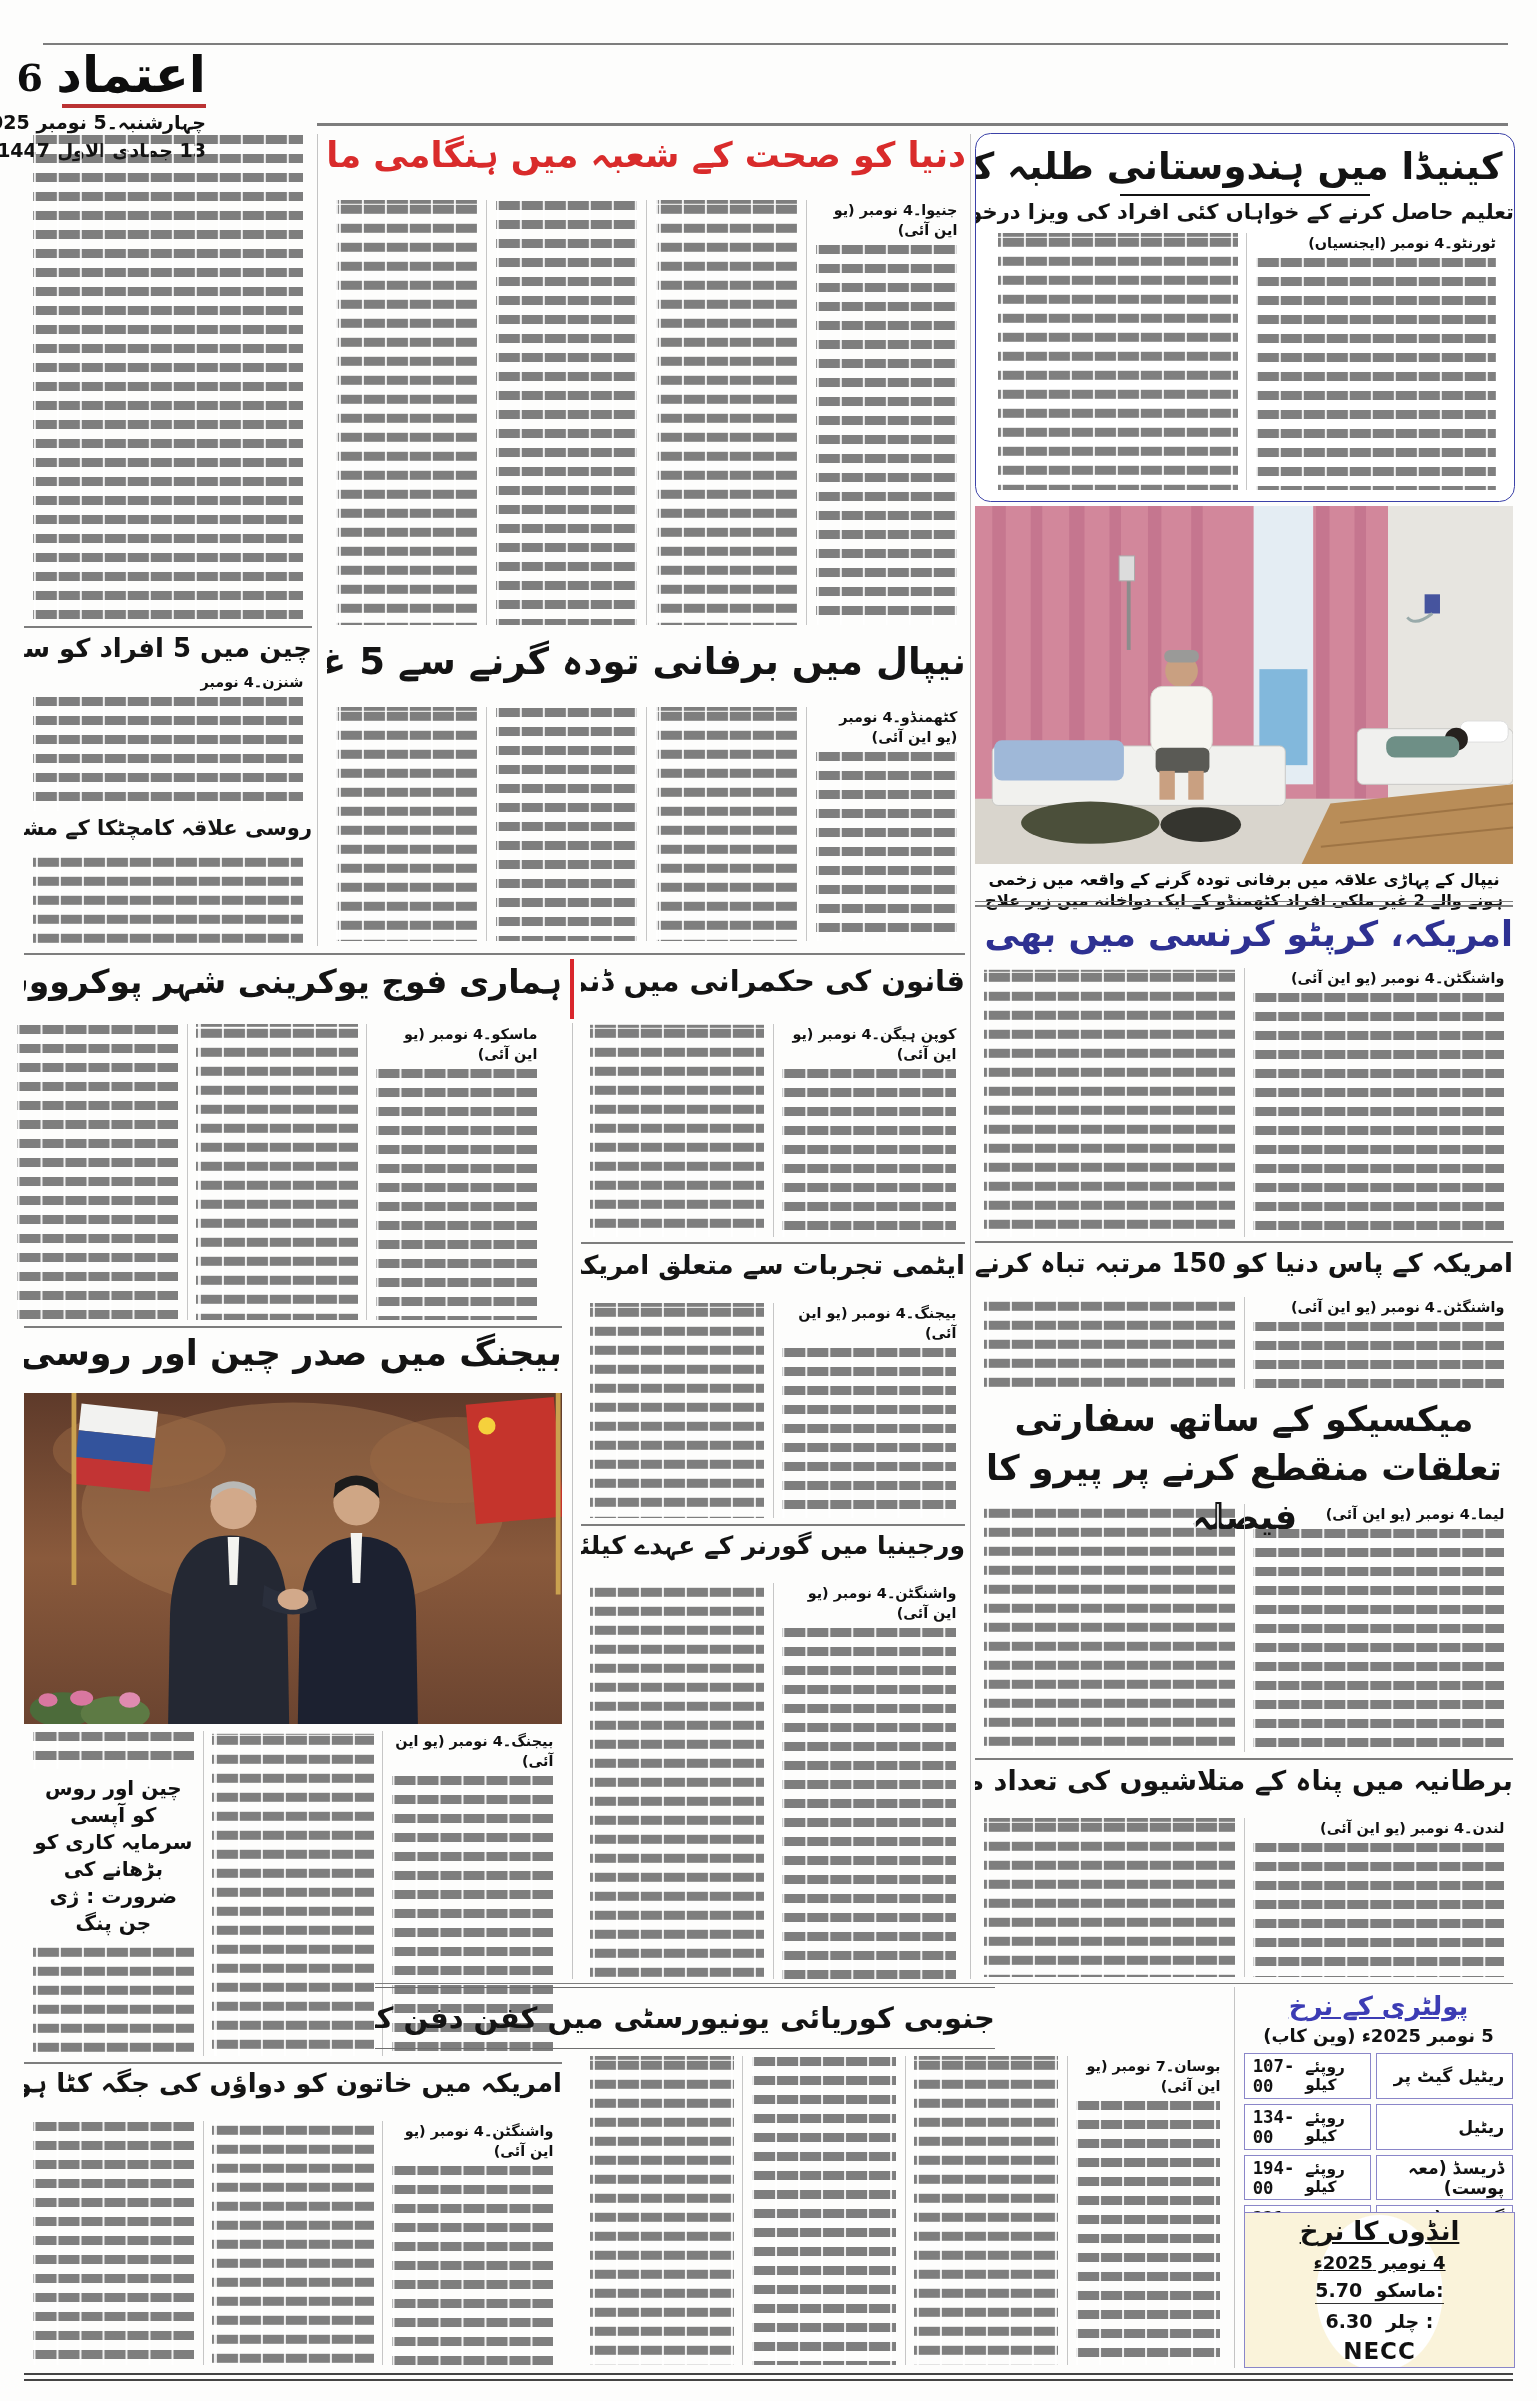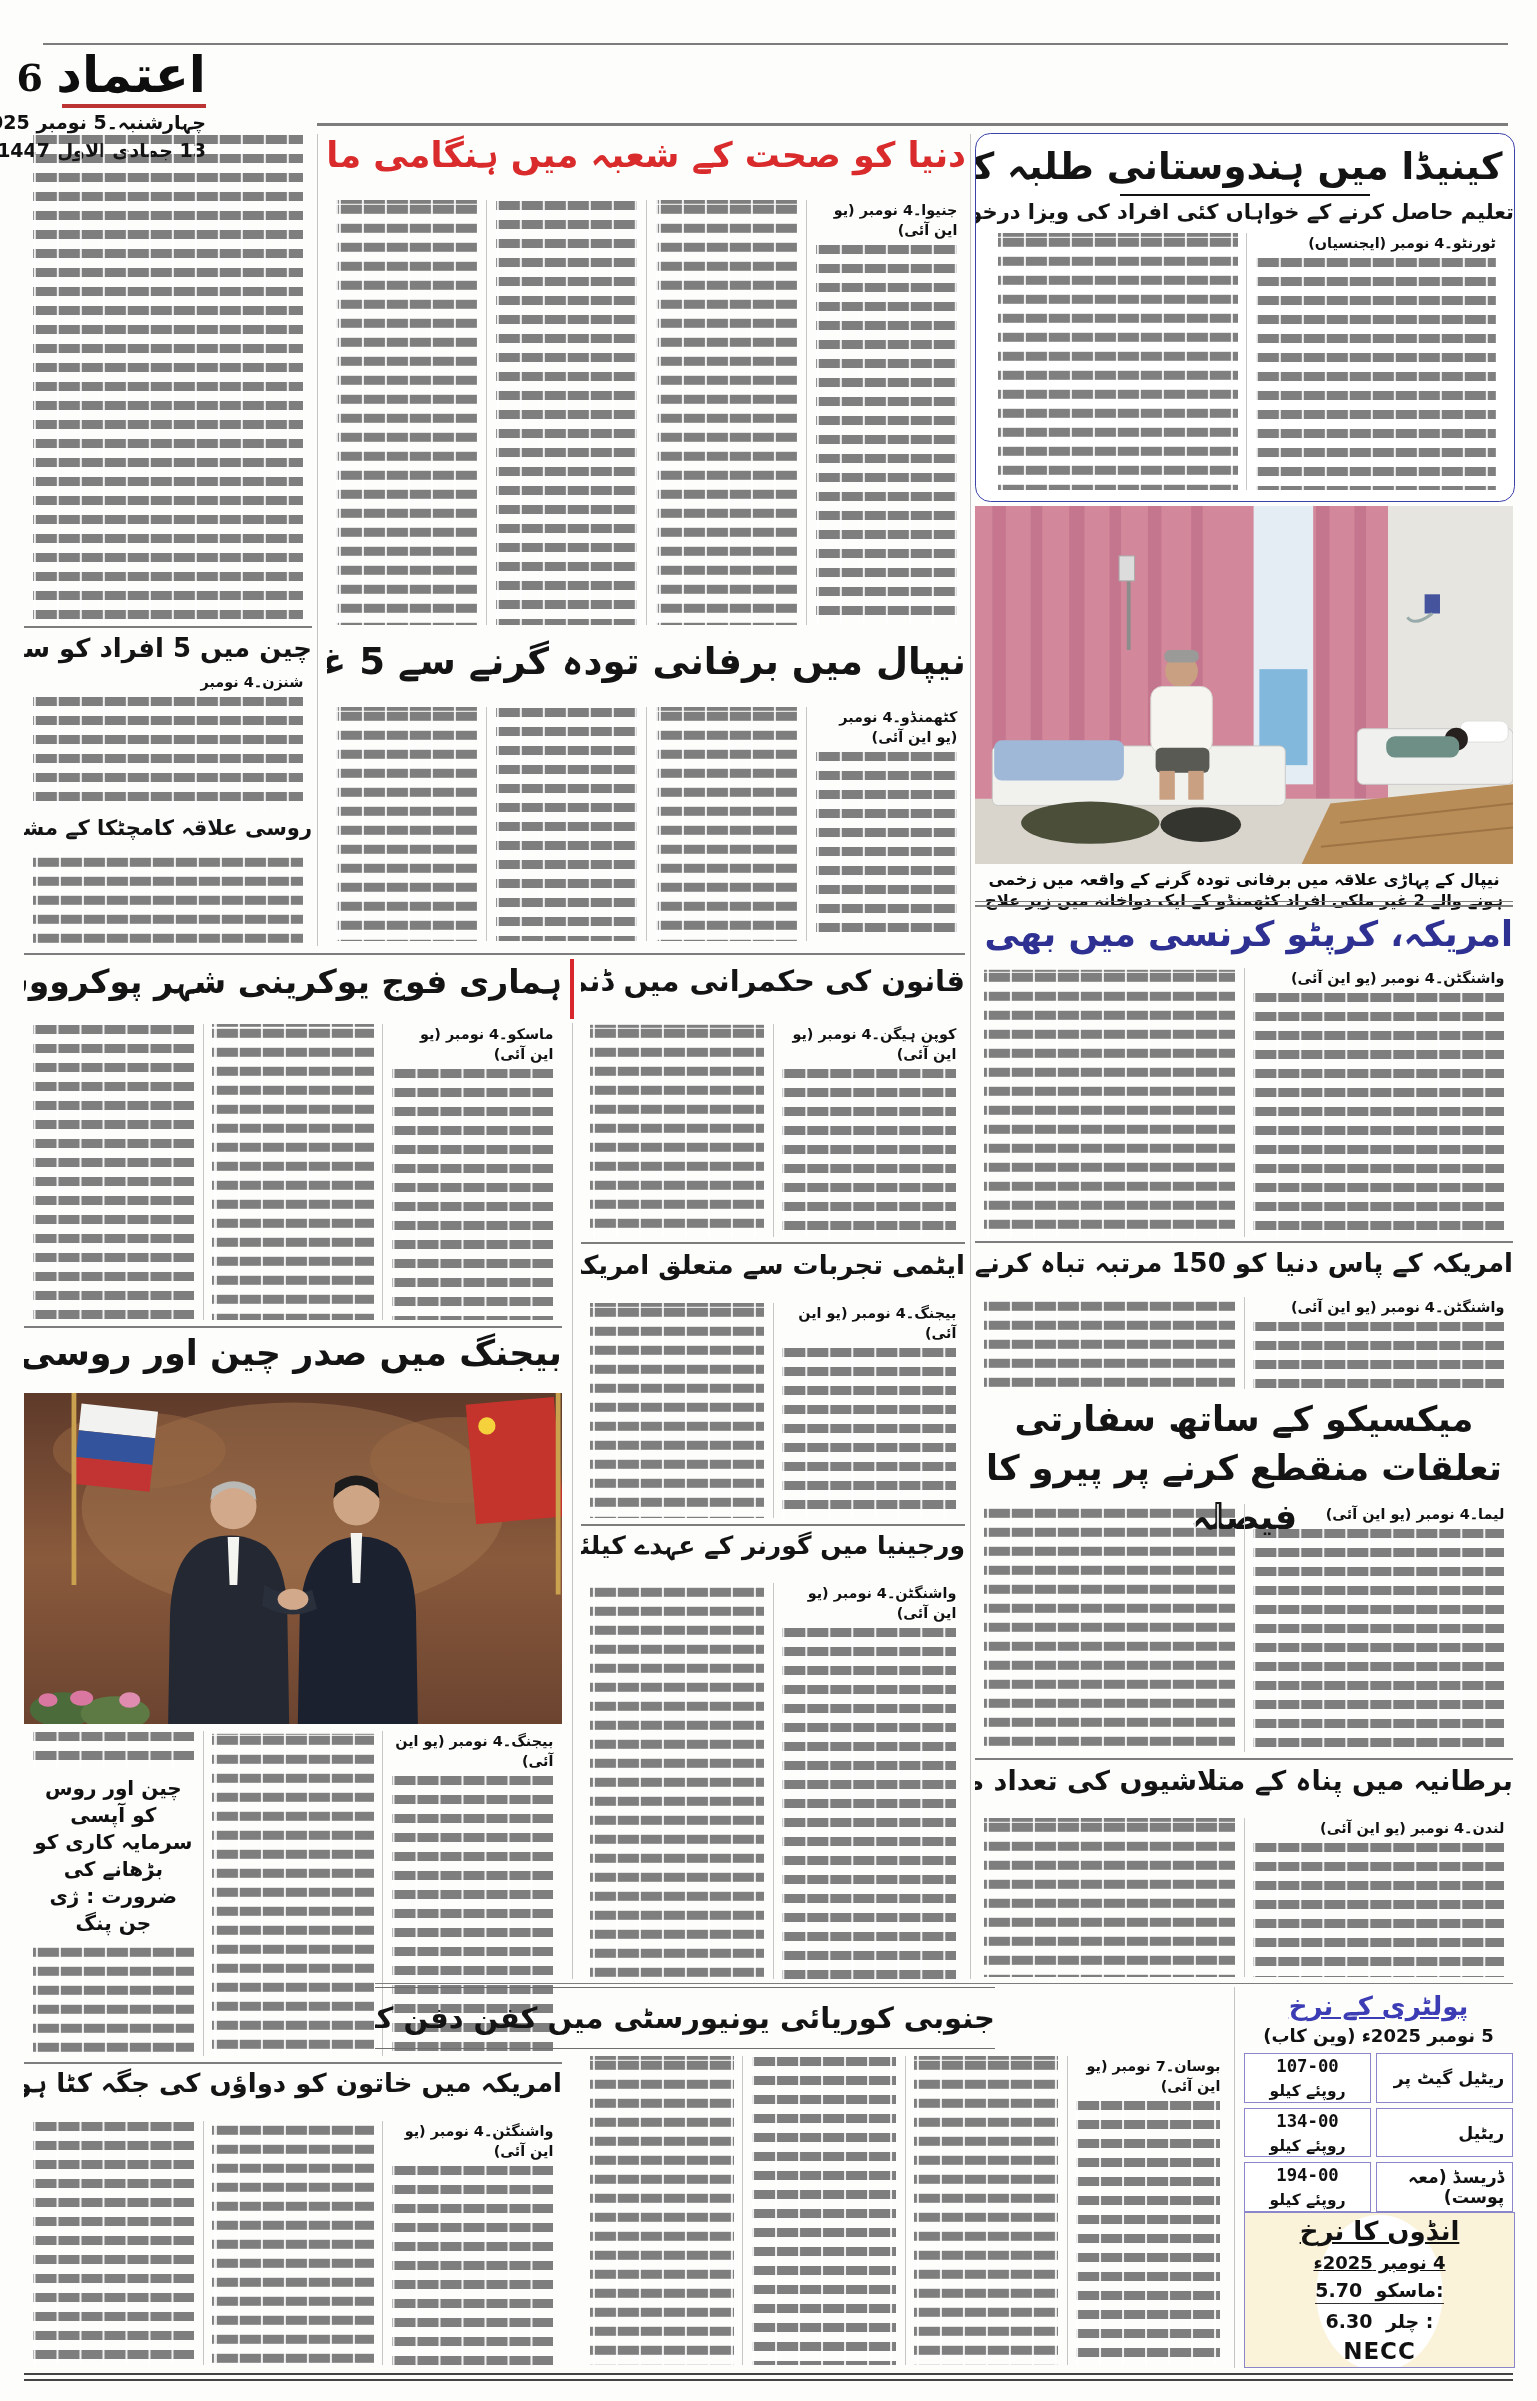--- a/index.html
+++ b/index.html
@@ -56,21 +56,21 @@
   .short-rule{height:1.9px;background:#111;margin:3.8px auto;}
 
   .caption{font-weight:700;font-size:16.3px;text-align:center;line-height:1.3;color:#0d0d0d;}
 
   
   .ptitle{color:#3c3cb4;font-weight:900;font-size:26px;text-align:center;text-decoration:underline;}
   .pdate{font-weight:700;font-size:18px;text-align:center;margin-top:3.8px;}
   .ptable{display:grid;grid-template-columns:1.08fr 1fr;gap:4.8px;direction:rtl;margin-top:7.7px;}
   .pcell{border:1.9px solid var(--table-border);min-height:33px;display:flex;align-items:center;padding:1.9px 7.7px;font-size:17.3px;font-weight:700;background:#fff;}
   .pcell.lab{justify-content:flex-start;}
-  .pcell.val{direction:ltr;justify-content:space-between;gap:5.8px;flex-direction:column;}
+  .pcell.val{direction:ltr;justify-content:space-between;gap:5.8px;}
   .pcell .num{font-family:"DejaVu Sans Mono",monospace;font-size:17.3px;}
   .pcell .unit{font-size:15.4px;}
 
   
   .eggbox{
     background:
       radial-gradient(ellipse 101px 125px at 50% 52%, #ffffff 0 62%, rgba(255,255,255,0) 63%),
       var(--egg-box-bg);
     border:1.9px solid var(--table-border);
     display:flex;flex-direction:column;align-items:center;justify-content:center;gap:5.8px;
@@ -234,21 +234,21 @@
       </div>
     <div class="bcol">
         <div class="fill f2"></div>
       </div>
   </div>
 
   <div class="hr" style="left:24px;top:953px;width:941px;height:1.9px;"></div>
   <div class="vr-red" style="left:570px;top:959px;height:60px;"></div>
 
   <div class="abs h h-blk one" style="left:24px;top:961px;width:538px;font-size:33px;">ہماری فوج یوکرینی شہر پوکرووسک میں داخل ہوگئی؛ روس کا دعویٰ</div>
-  <div class="cols" style="left:24px;top:1024px;width:538px;height:296px;">
+  <div class="cols" style="left:8px;top:1024px;width:538px;height:296px;">
     <div class="bcol">
         <span class="dateline">ماسکو۔4 نومبر (یو این آئی)</span>
         <div class="fill"></div>
       </div>
     <div class="bcol">
         <div class="fill f2"></div>
       </div>
     <div class="bcol">
         <div class="fill"></div>
       </div>

